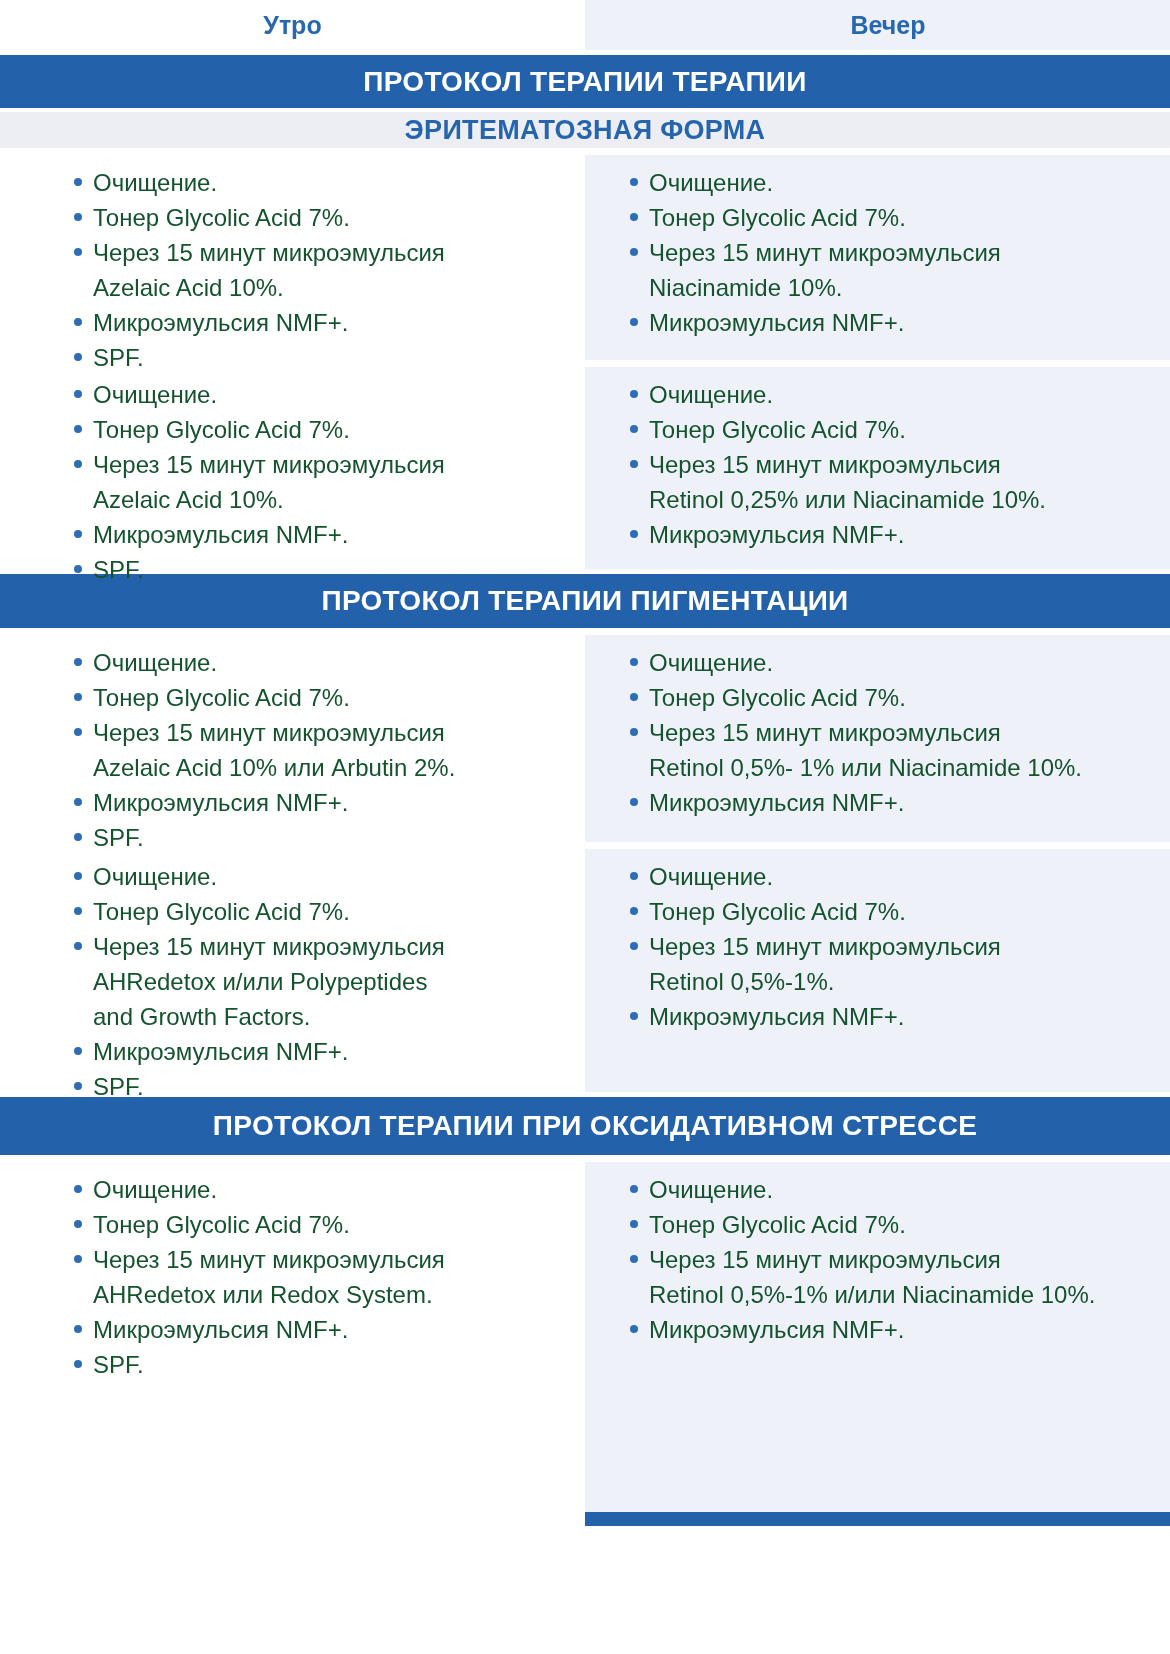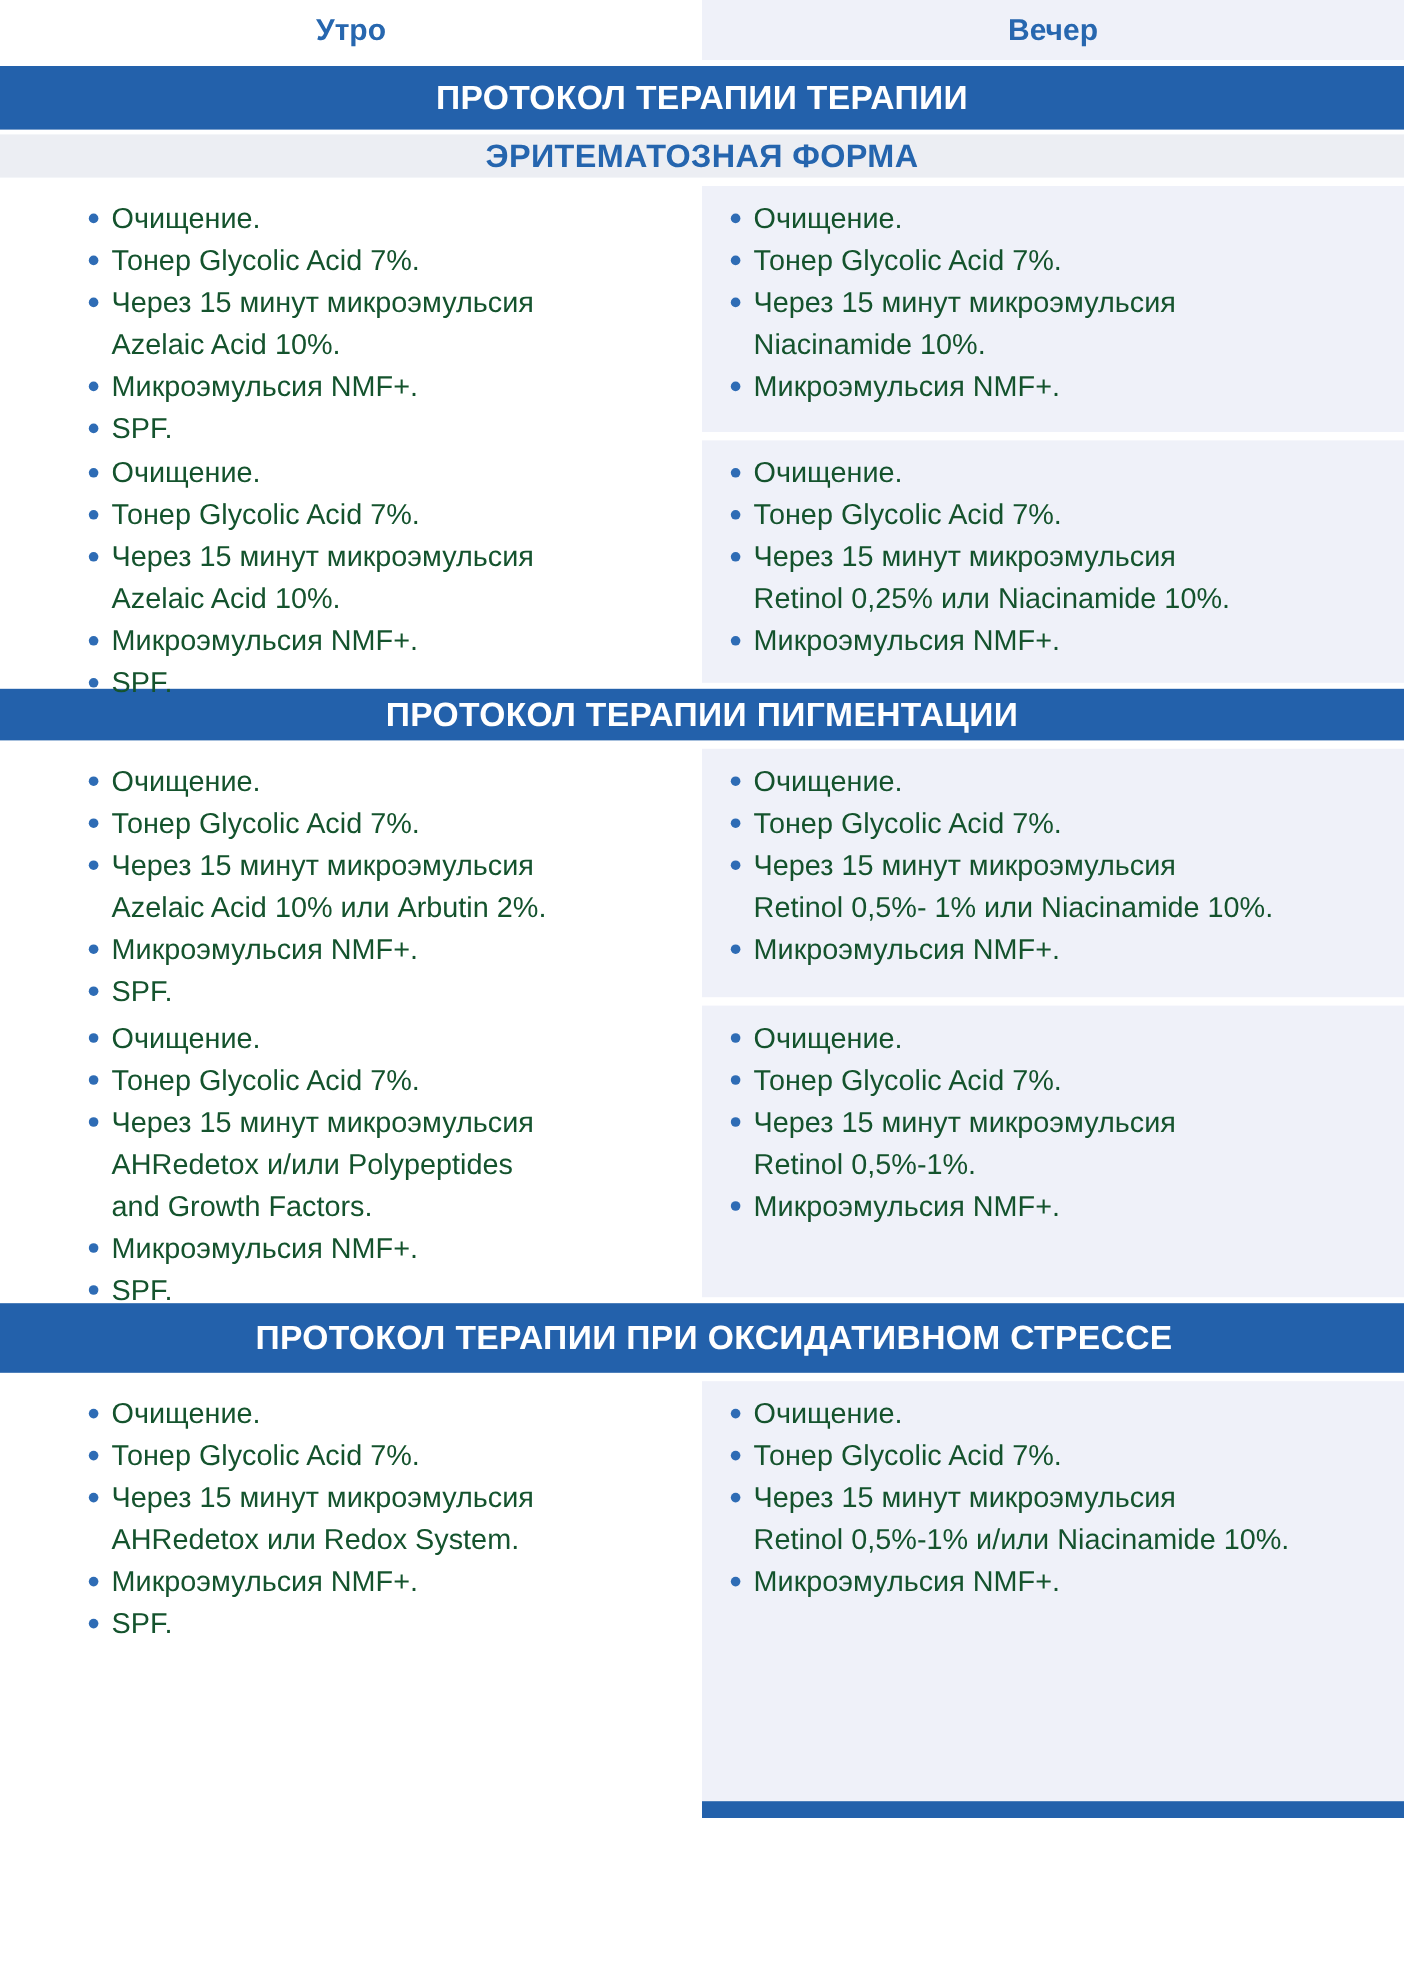--- a/index.html
+++ b/index.html
@@ -6,35 +6,35 @@
   .page {
     position:relative;
     width:1170px; height:1654px;
     background:#ffffff;
     font-family:"Liberation Sans", sans-serif;
     overflow:hidden;
   }
   .split { display:flex; width:1170px; }
   .cell { width:585px; box-sizing:border-box; }
   .cell.left  { background:#ffffff; }
-  .cell.right { background:#eff1f9; }
+  .cell.right { background:#eff1f9;padding-left:21px; }
 
   
   .header-row { height:50px; }
   .header-row .cell { display:flex; align-items:center; justify-content:center; }
   .col-title { color:#2767af; font-weight:bold; font-size:25px; }
 
   
   .band {
     background:#2361ab; color:#ffffff;
     display:flex; align-items:center; justify-content:center;
     font-weight:bold; font-size:28px; letter-spacing:0.3px;
   }
   .band1 { margin-top:5px; height:53px; }
-  .band2 { margin-top:5px; height:43px; }
+  .band2 { margin-top:5px; height:54px; }
   .band3 { margin-top:5px; height:54px; }
   .band4 { margin-top:5px; height:58px;padding-left:20px; }
 
   
   .subband {
     background:#eceef3; color:#2565ae;
     display:flex; align-items:center; justify-content:center;
     font-weight:bold; font-size:27px; letter-spacing:0.3px;
   }
   .subband1 { margin-top:4px; height:36px; }

